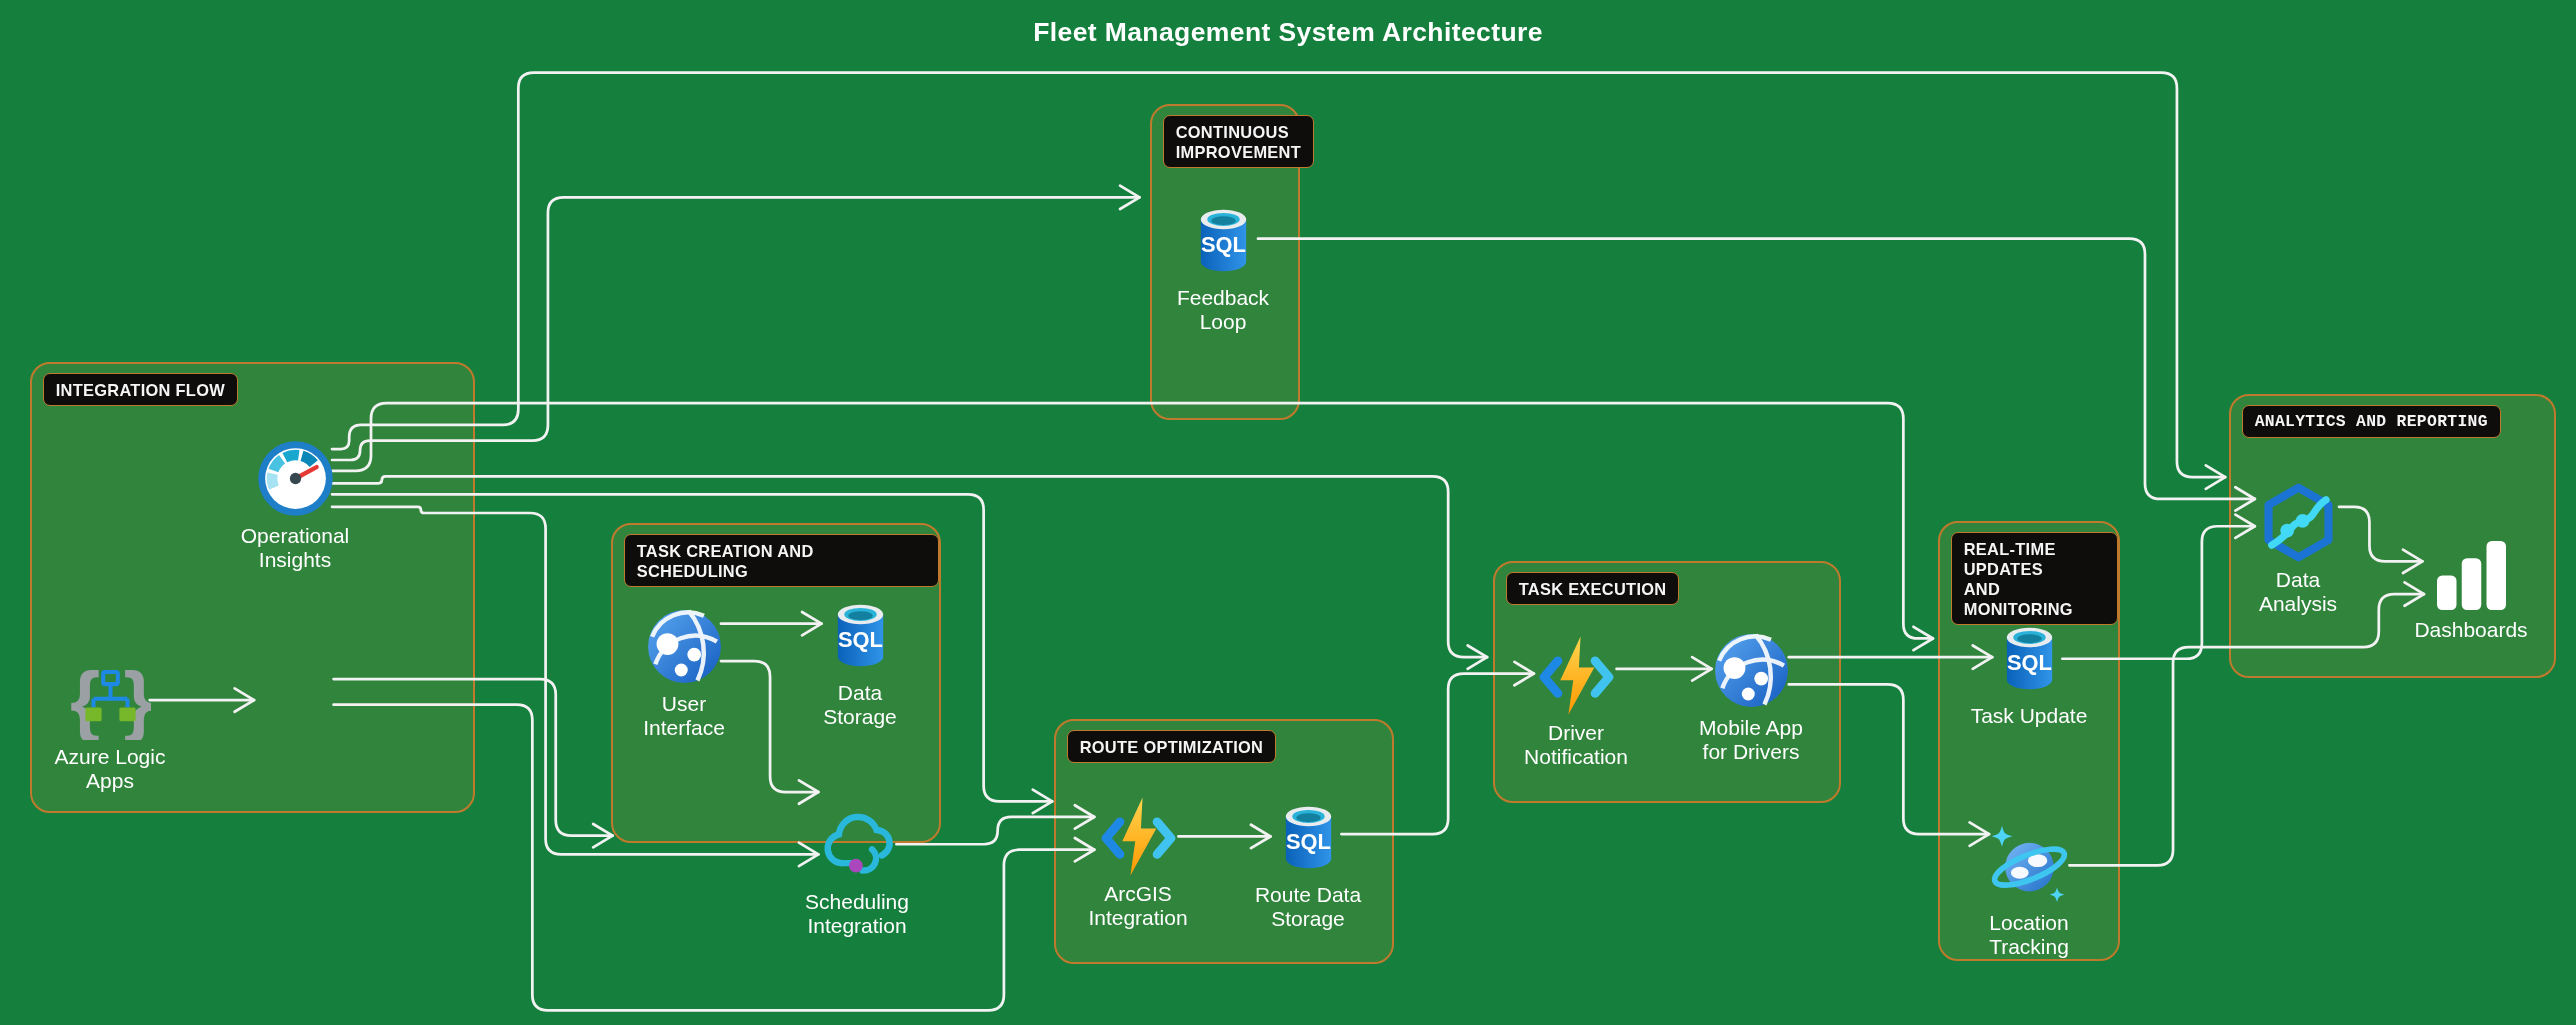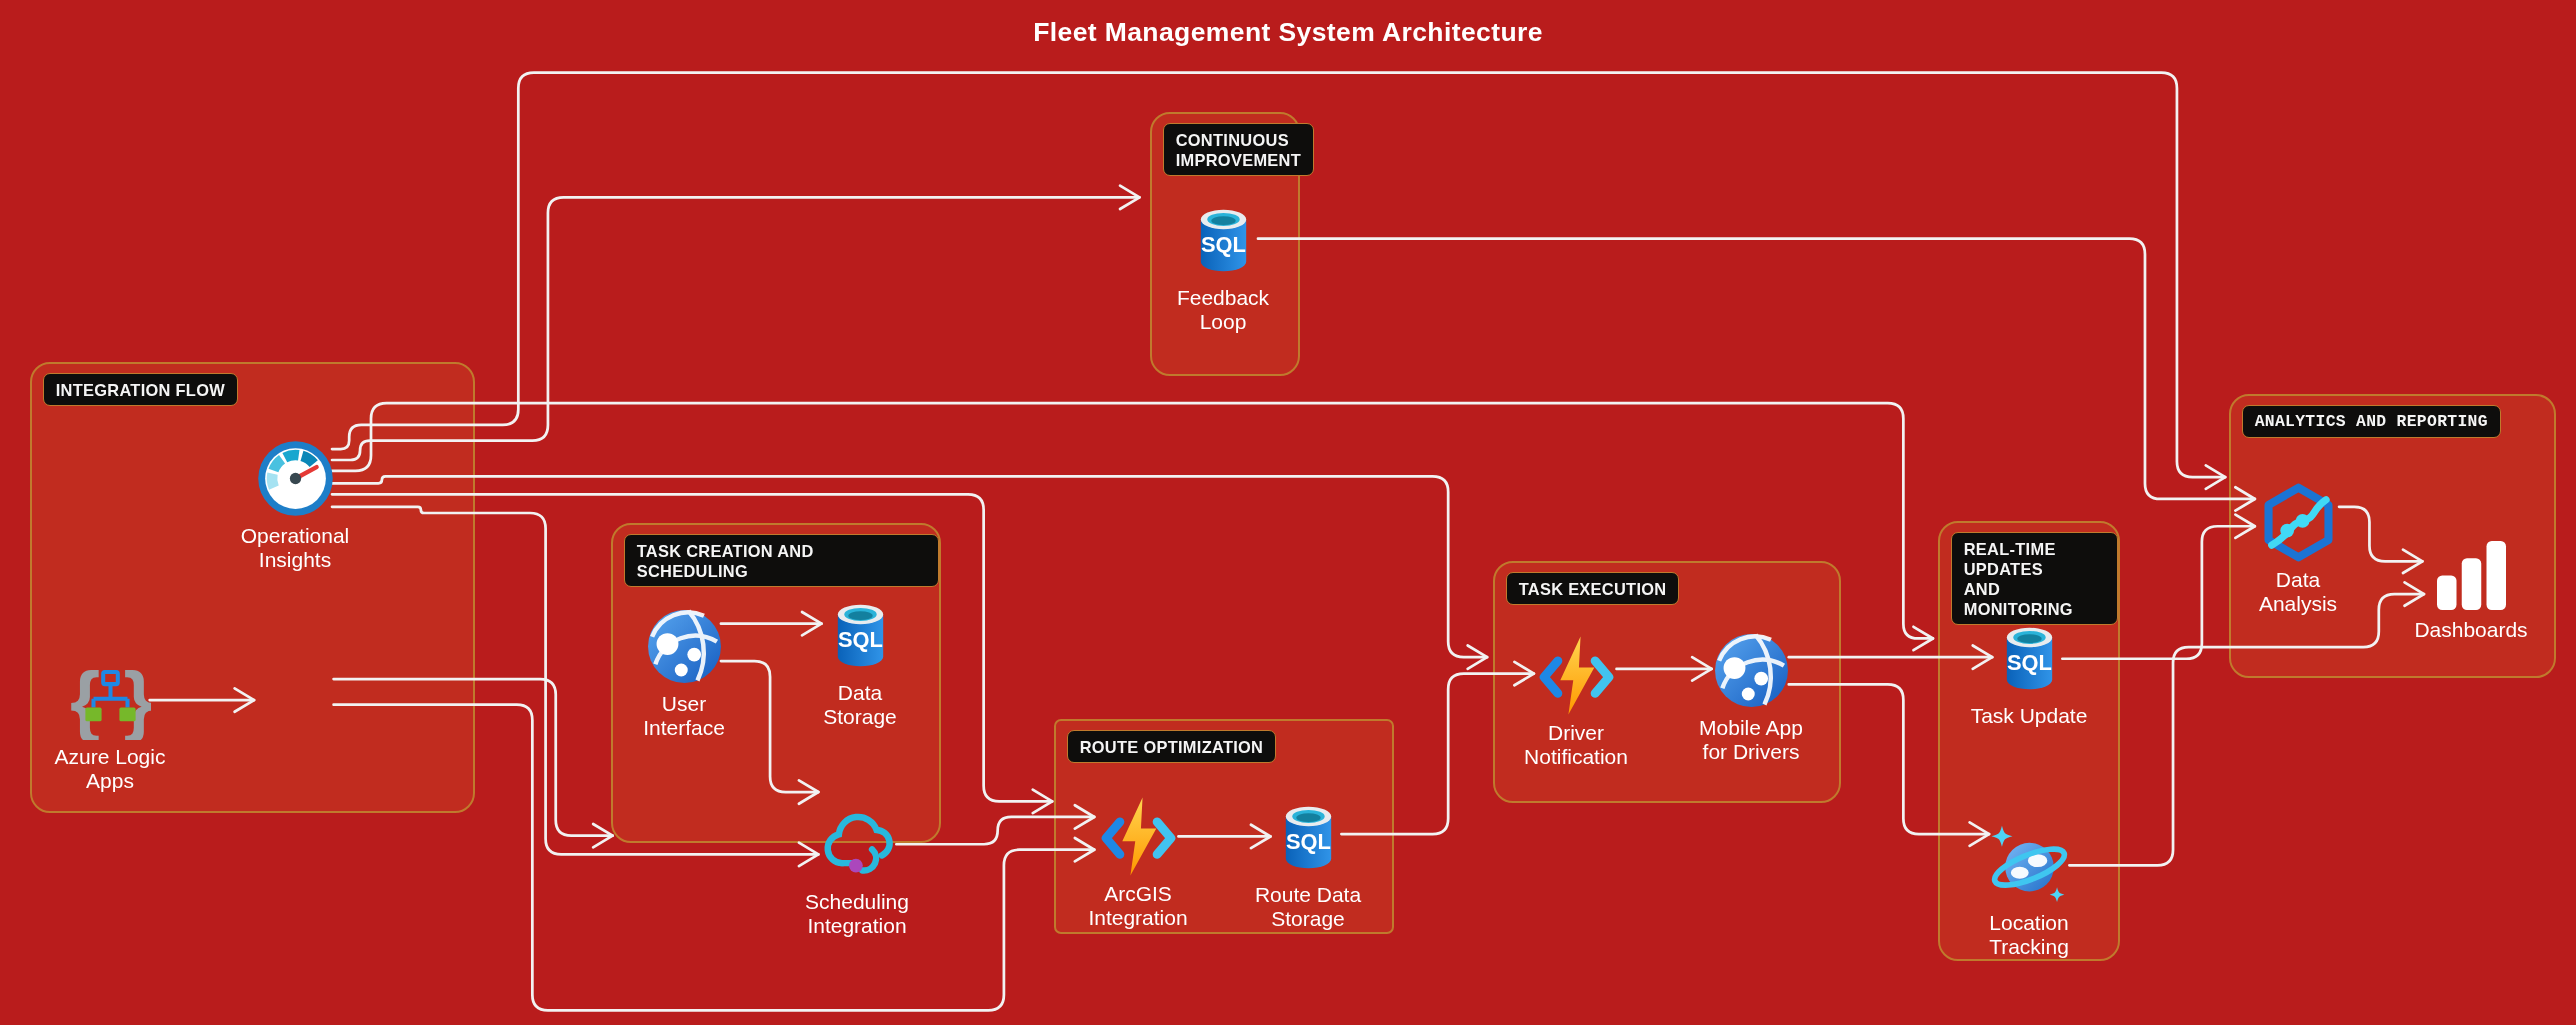--- a/index.html
+++ b/index.html
@@ -15,21 +15,21 @@
   .node{position:absolute;width:148px;text-align:center;z-index:4;}
   .node .ic{display:inline-block;}
   .nlabel{margin-top:1.6px;color:#fff;font-size:21px;line-height:1.18;white-space:pre-line;}
   .wires{position:absolute;left:0;top:0;z-index:3;}
   .wires path{stroke:var(--wire);stroke-width:3.5;fill:none;stroke-linecap:round;stroke-linejoin:round;}
   svg.defsonly{position:absolute;width:0;height:0;}
 </style>
 </head>
 <body style="background: rgb(27, 26, 24);">
 
-<div class="canvas" id="canvas" style="--orange: #c07a2d; --groupfill: rgba(255,165,60,0.12); --tagbg: #0e0d0c; --wire: #f2f2f2; background: #b91c1c;">
+<div class="canvas" id="canvas" style="--orange: #c07a2d; --groupfill: rgba(255,165,60,0.12); --tagbg: #0e0d0c; --wire: #f2f2f2; background: #15803d;">
   <div class="title">Fleet Management System Architecture</div>
 
   <svg class="defsonly" aria-hidden="true">
     <defs>
       <linearGradient id="gradSql" x1="0" y1="0" x2="1" y2="0">
         <stop offset="0" stop-color="#0a62b9"></stop>
           <stop offset="1" stop-color="#3094e8"></stop>
       </linearGradient>
       <linearGradient id="gradGlobe" x1="0" y1="0" x2="1" y2="1">
         <stop offset="0" stop-color="#5aa7f0"></stop>
@@ -41,28 +41,28 @@
       </linearGradient>
       <linearGradient id="gradCos" x1="0" y1="0" x2="1" y2="1">
         <stop offset="0" stop-color="#77b7f5"></stop>
           <stop offset="1" stop-color="#2270c9"></stop>
       </linearGradient>
     </defs>
   </svg>
 <div class="group" style="left: 30px; top: 362px; width: 445px; height: 451px;">
       <div class="gtag">INTEGRATION FLOW</div>
     </div>
-    <div class="group" style="left: 1150px; top: 112px; width: 150px; height: 264px;">
+    <div class="group" style="left: 1150px; top: 104px; width: 150px; height: 316px;">
       <div class="gtag">CONTINUOUS
 IMPROVEMENT</div>
     </div>
     <div class="group" style="left: 611px; top: 523px; width: 330px; height: 320px;">
       <div class="gtag">TASK CREATION AND SCHEDULING</div>
     </div>
-    <div class="group" style="left: 1054px; top: 719px; width: 340px; height: 215px; border-radius: 7px;">
+    <div class="group" style="left: 1054px; top: 719px; width: 340px; height: 245px;">
       <div class="gtag">ROUTE OPTIMIZATION</div>
     </div>
     <div class="group" style="left: 1493px; top: 561px; width: 348px; height: 242px; padding-left: 10px;">
       <div class="gtag">TASK EXECUTION</div>
     </div>
     <div class="group" style="left: 1938px; top: 521px; width: 182px; height: 440px;">
       <div class="gtag">REAL-TIME UPDATES
 AND MONITORING</div>
     </div>
     <div class="group" style="left: 2229px; top: 394px; width: 327px; height: 284px; font-family: Liberation Mono, monospace;">

